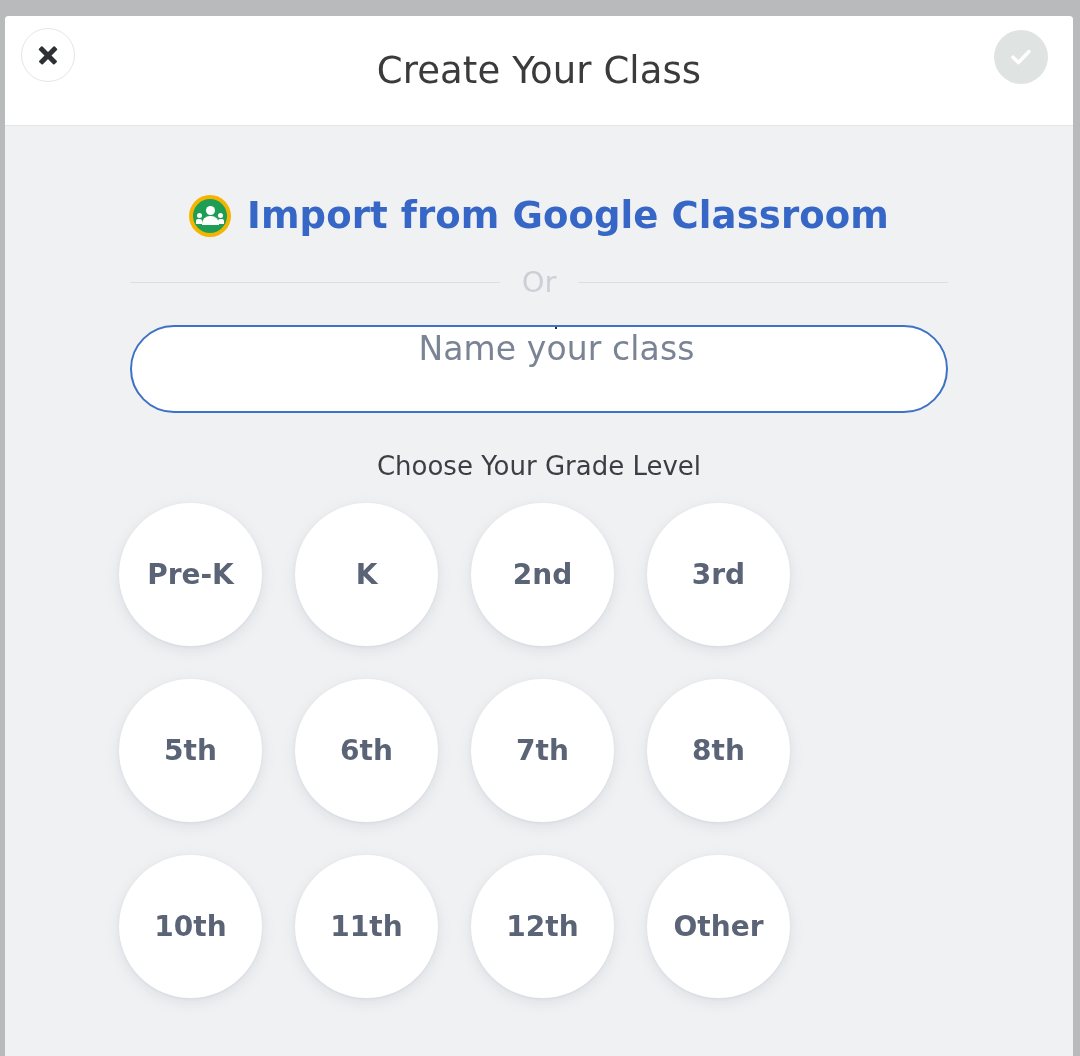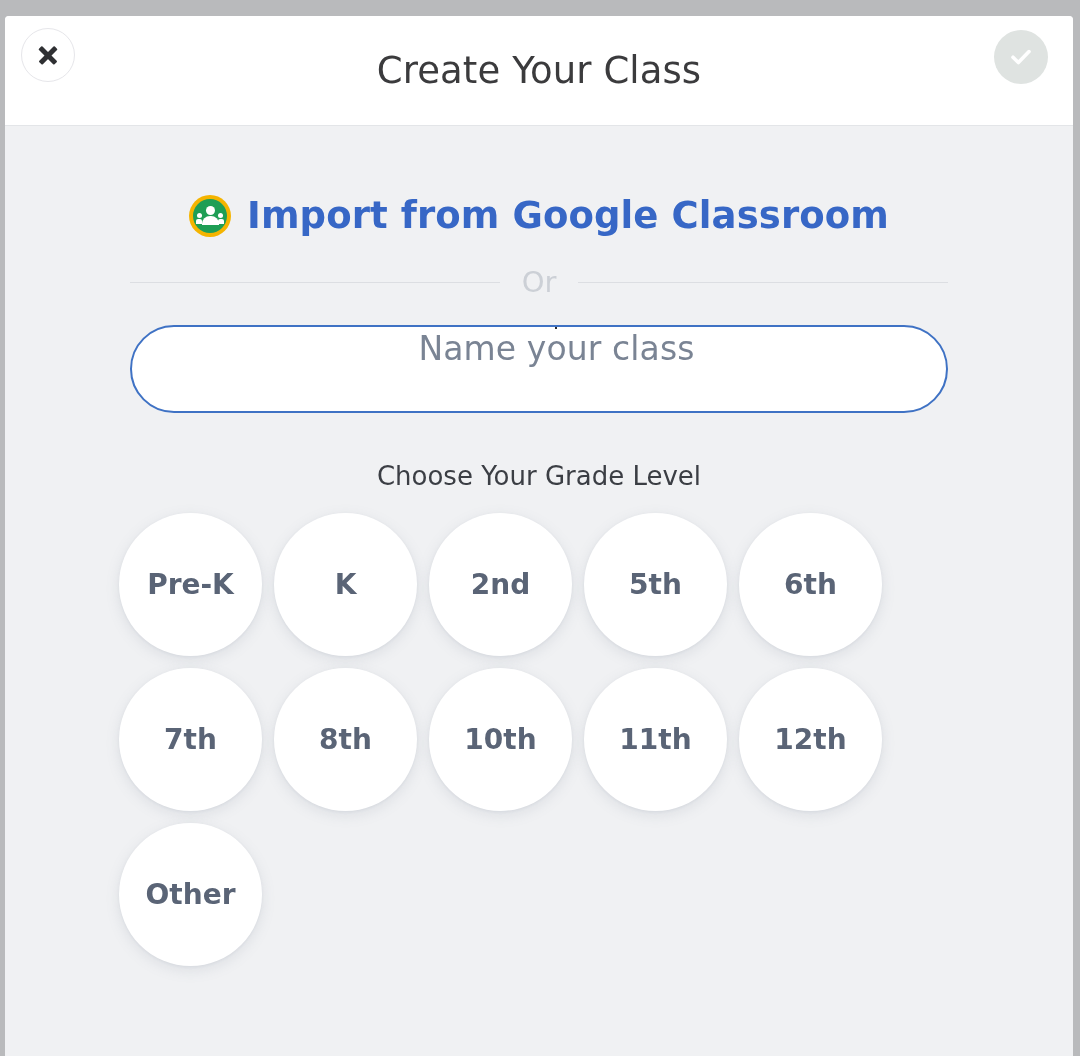--- a/index.html
+++ b/index.html
@@ -220,32 +220,32 @@
   }
   .placeholder-text {
     font-size: 33px;
     color: #7a8494;
     margin-left: 1px;
     letter-spacing: 0.1px;
   }
 
   .grade-heading {
     text-align: center;
-    margin-top: 48px;
+    margin-top: 38px;
     font-size: 26px;
     color: #3b3e44;
     font-weight: 400;
   }
 
   .grade-grid {
     margin: 22px auto 0 auto;
     width: 840px;
     display: flex;
     flex-wrap: wrap;
-    gap: 12px;
+    gap: 33px;
     justify-content: flex-start;
   }
   .grade-circle {
     width: 143px;
     height: 143px;
     border-radius: 50%;
     background: #ffffff;
     display: flex;
     align-items: center;
     justify-content: center;
@@ -305,20 +305,21 @@
       <span class="caret"></span>
       <span class="placeholder-text">Name your class</span>
     </div>
 
     <div class="grade-heading">Choose Your Grade Level</div>
 
     <div class="grade-grid">
       <div class="grade-circle">Pre-K</div>
       <div class="grade-circle">K</div>
       <div class="grade-circle">2nd</div>
+      <div class="grade-circle">3rd</div>
       <div class="grade-circle">5th</div>
       <div class="grade-circle">6th</div>
       <div class="grade-circle">7th</div>
       <div class="grade-circle">8th</div>
       <div class="grade-circle">10th</div>
       <div class="grade-circle">11th</div>
       <div class="grade-circle">12th</div>
       <div class="grade-circle">Other</div>
     </div>
 

